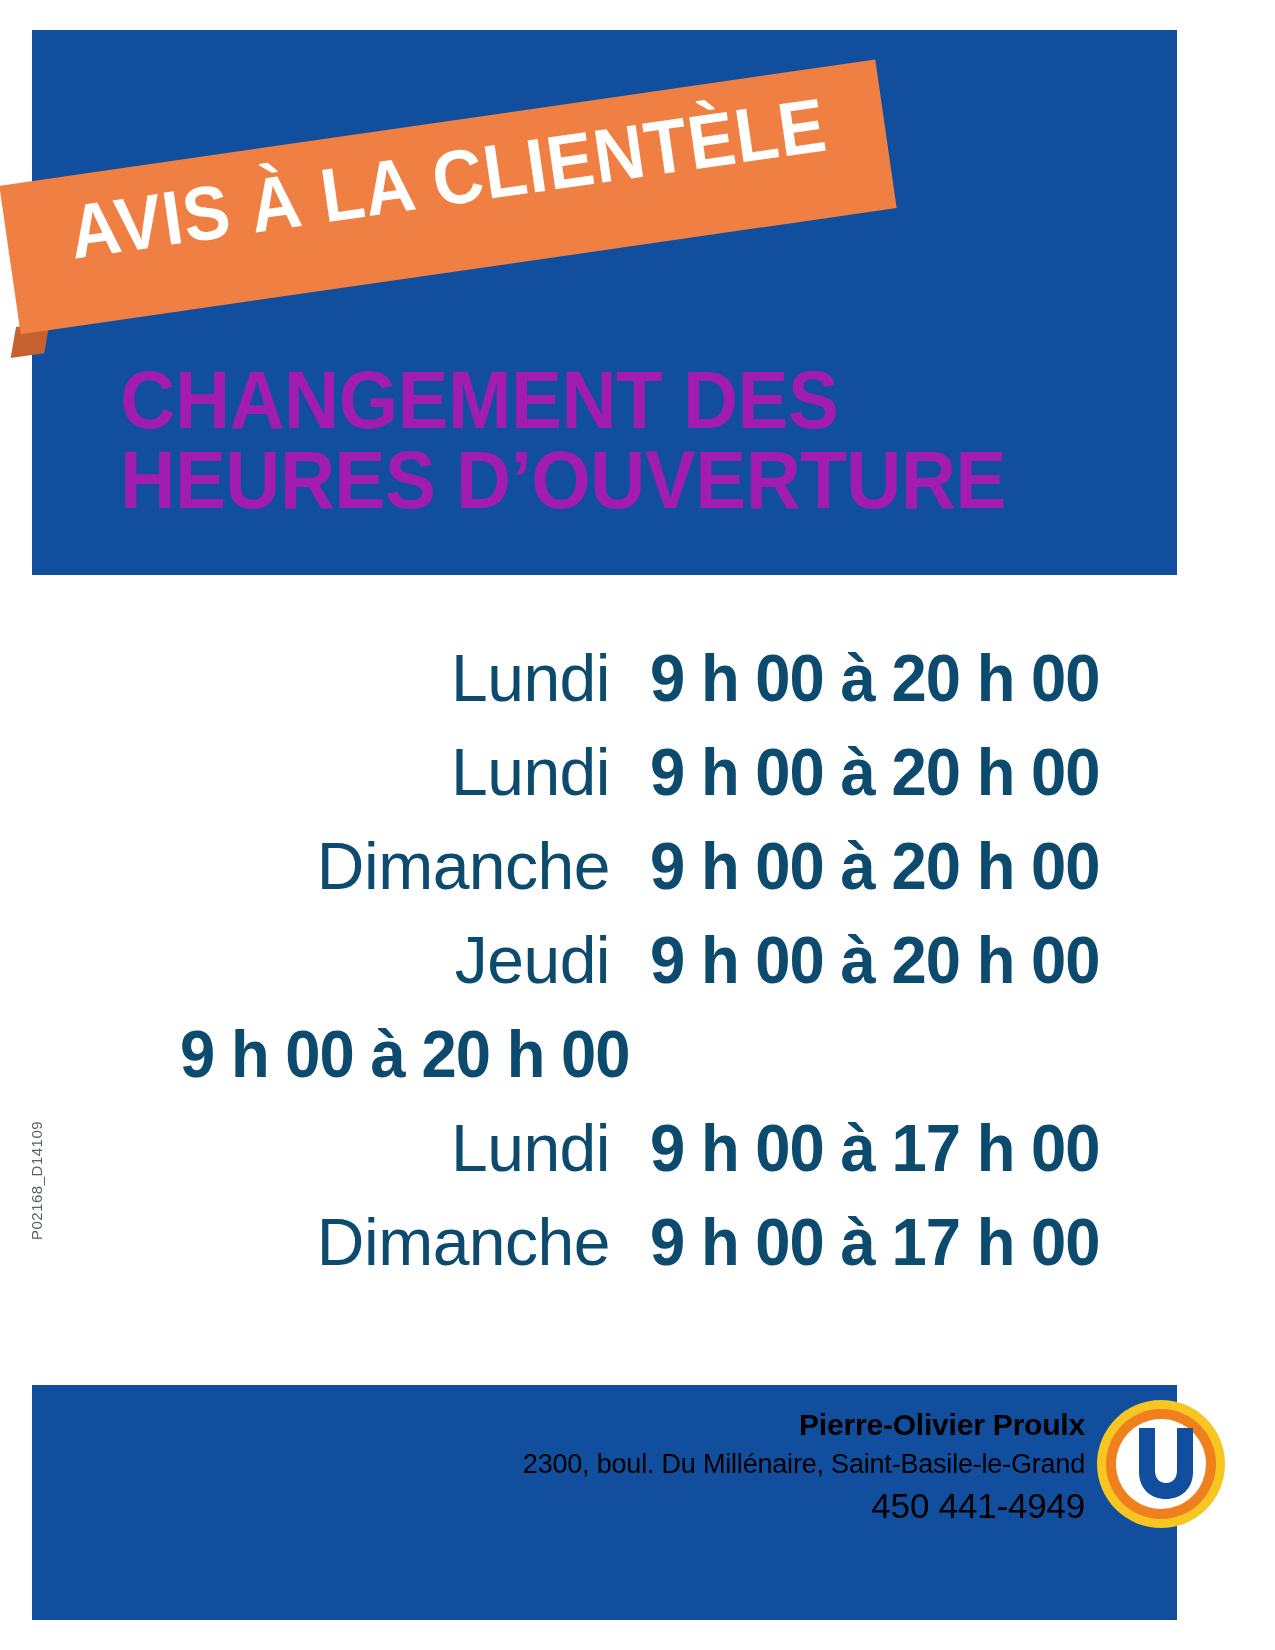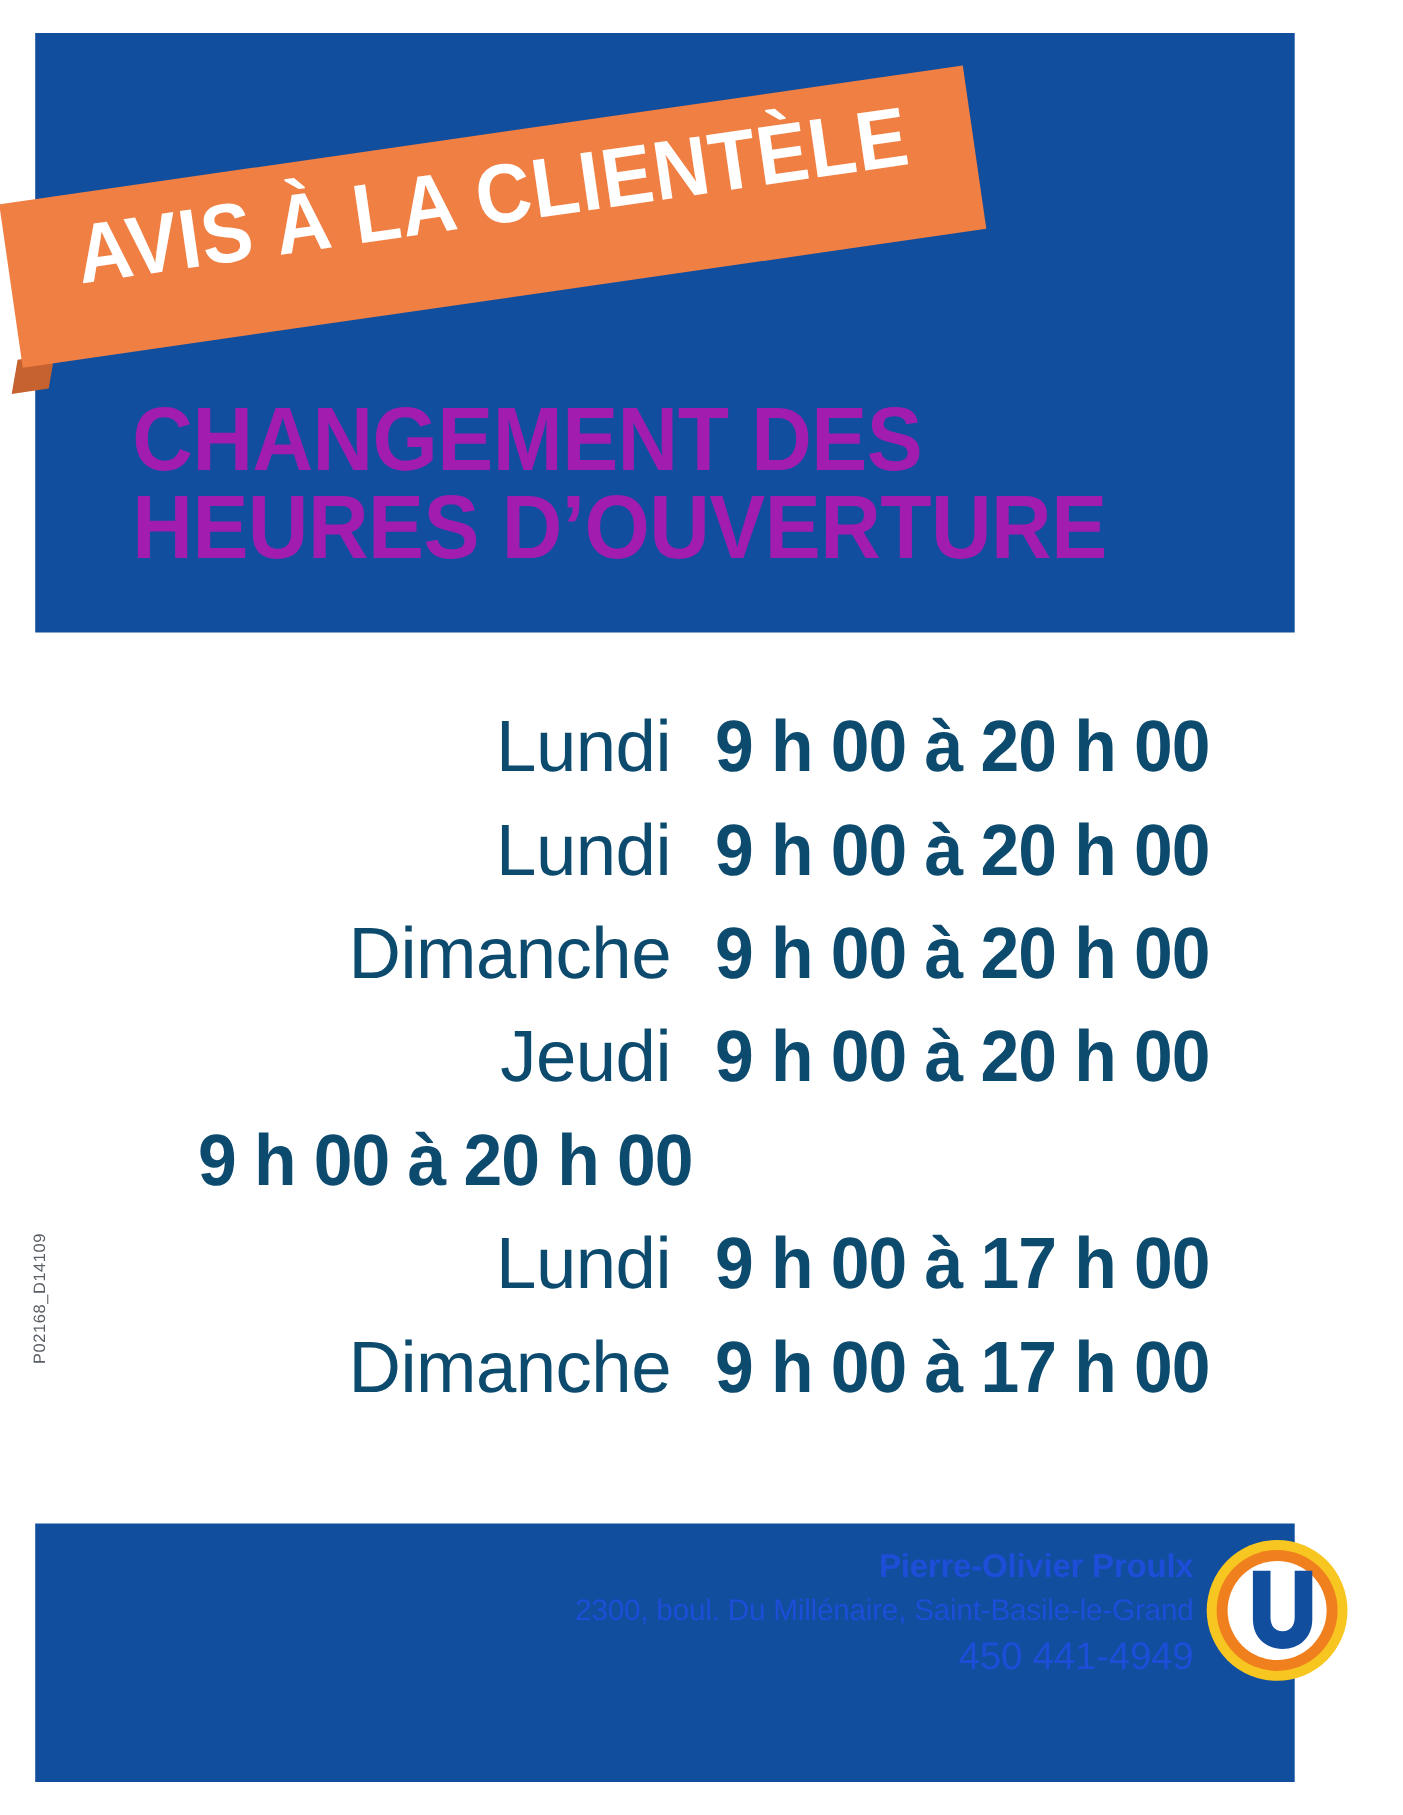--- a/index.html
+++ b/index.html
@@ -158,21 +158,21 @@
     width: 1145px;
     height: 235px;
     background: #114e9e;
   }
   .footer-text {
     position: absolute;
     right: 190px;
     top: 1405px;
     width: 760px;
     text-align: right;
-    color: #1d4ed8;
+    color: #000000;
     font-family: "Liberation Sans", sans-serif;
   }
   .footer-name {
     font-size: 30px;
     font-weight: bold;
     line-height: 1.35;
     letter-spacing: -0.2px;
   }
   .footer-addr {
     font-size: 27px;

